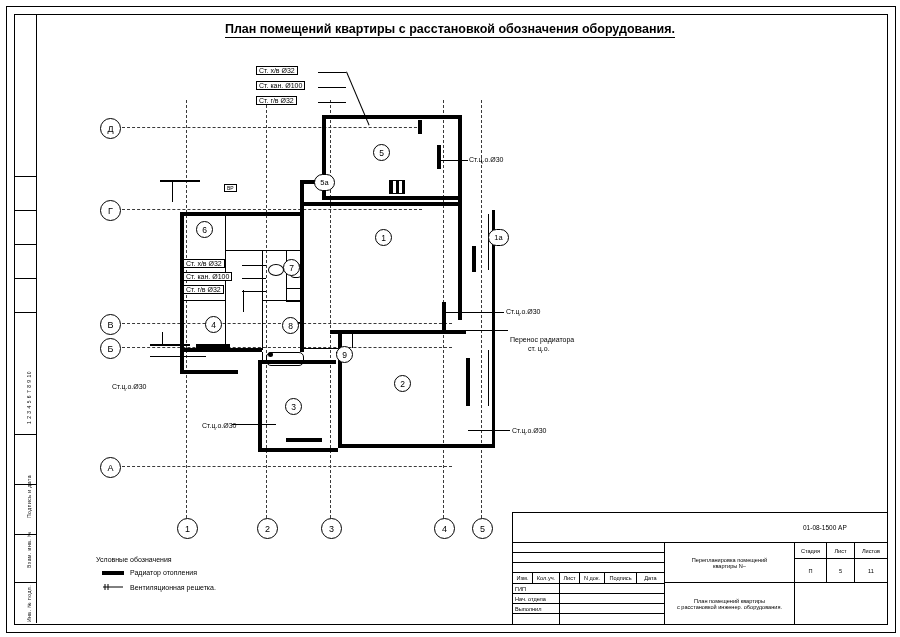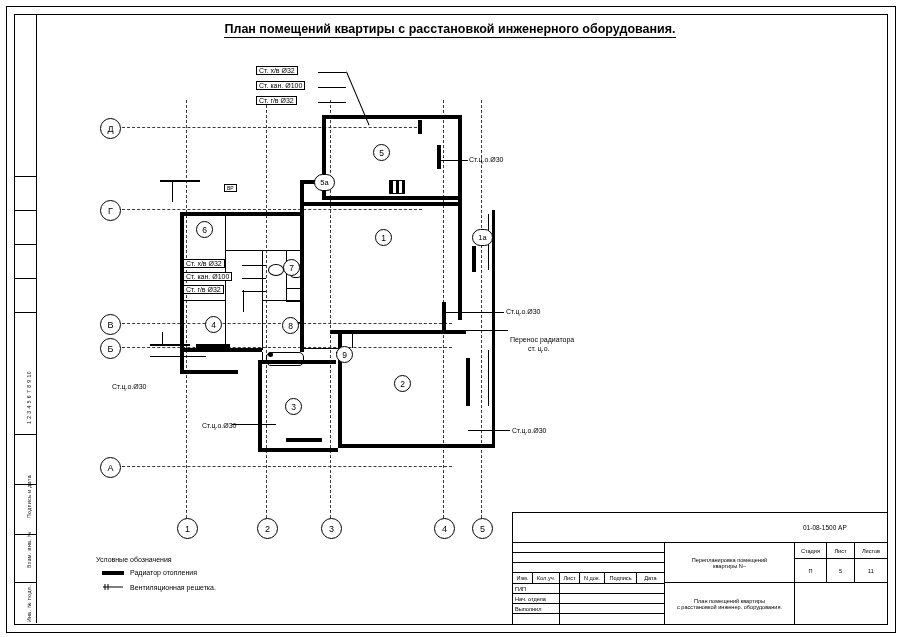--- a/index.html
+++ b/index.html
@@ -80,21 +80,21 @@
     <div class="seg" style="top:470px;"></div>
     <div class="seg" style="top:520px;"></div>
     <div class="seg" style="top:568px;"></div>
   </div>
   <div class="vtext" style="left:26px;top:424px;transform:rotate(-90deg);">1 2 3 4 5 6 7 8 9 10</div>
   <div class="vtext" style="left:26px;top:568px;transform:rotate(-90deg);">Взам. инв. №</div>
   <div class="vtext" style="left:26px;top:518px;transform:rotate(-90deg);">Подпись и дата</div>
   <div class="vtext" style="left:26px;top:622px;transform:rotate(-90deg);">Инв. № подл.</div>
 
   <div class="abs maintitle">
-    <span>План помещений квартиры с расстановкой инженерного оборудования.</span>
+    <span>План помещений квартиры с расстановкой обозначения оборудования.</span>
   </div>
 
   <div class="abs axis" style="left:122px;top:127px;width:300px;"></div>
   <div class="abs axis" style="left:122px;top:209px;width:300px;"></div>
   <div class="abs axis" style="left:122px;top:323px;width:330px;"></div>
   <div class="abs axis" style="left:122px;top:347px;width:330px;"></div>
   <div class="abs axis" style="left:122px;top:466px;width:330px;"></div>
 
   <div class="abs axisv" style="left:186px;top:100px;height:418px;"></div>
   <div class="abs axisv" style="left:266px;top:100px;height:418px;"></div>
@@ -209,21 +209,21 @@
 
   <div class="abs rnum" style="left:373px;top:144px;">
       <span>5</span>
     </div>
   <div class="abs rnum wide" style="left:314px;top:174px;">
       <span>5а</span>
     </div>
   <div class="abs rnum" style="left:375px;top:229px;">
       <span>1</span>
     </div>
-  <div class="abs rnum wide" style="left:472px;top:229px;">
+  <div class="abs rnum wide" style="left:488px;top:229px;">
       <span>1а</span>
     </div>
   <div class="abs rnum" style="left:196px;top:221px;">
       <span>6</span>
     </div>
   <div class="abs rnum" style="left:283px;top:259px;">
       <span>7</span>
     </div>
   <div class="abs rnum" style="left:282px;top:317px;">
       <span>8</span>

